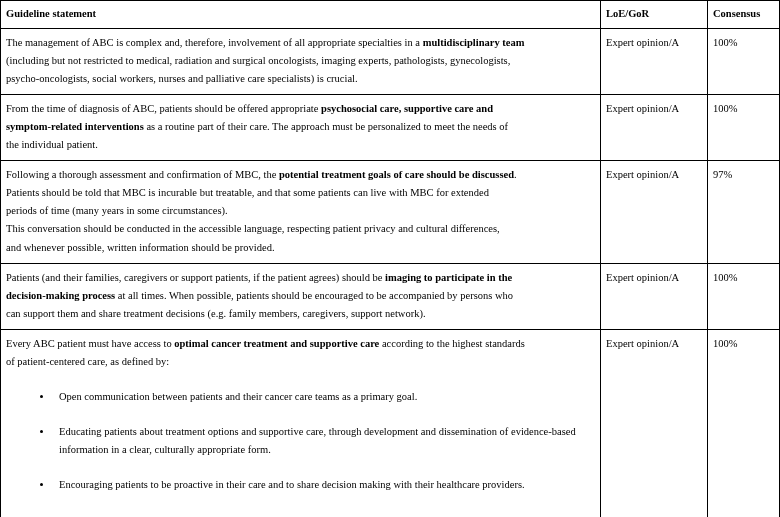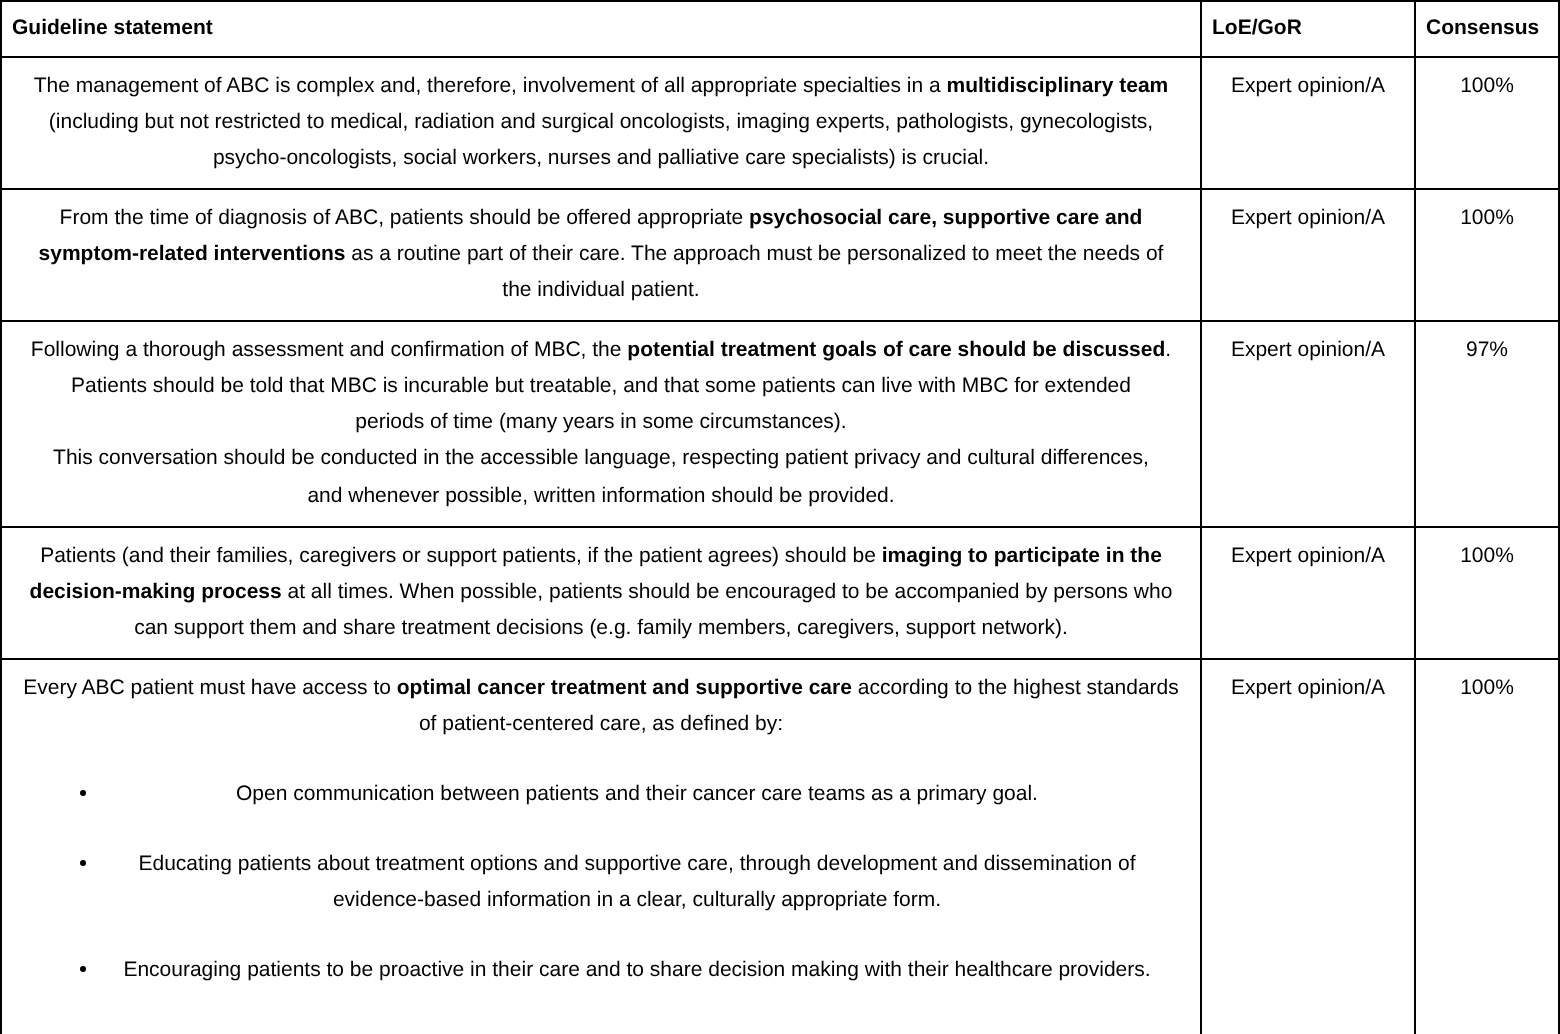--- a/index.html
+++ b/index.html
@@ -13,34 +13,34 @@
     font-family: "Liberation Sans", sans-serif;
     font-size: 10.5px;
     color: #000000;
     overflow: hidden;
   }
   .page {
     width: 704px;
     height: 517px;
     box-sizing: border-box;
     position: relative;
+    font-family: Liberation Serif, serif;
   }
   table.guideline-table {
     border-collapse: collapse;
     width: 779px;
     table-layout: fixed;
   }
   table.guideline-table th,
   table.guideline-table td {
     border: 1px solid #000000;
     vertical-align: top;
     padding: 5px 5px 6px 5px;
     line-height: 1.72;
     font-size: 10.5px;
-    text-align: center;
   }
   table.guideline-table th {
     font-weight: bold;
     text-align: left;
     padding-top: 4px;
     padding-bottom: 5px;
   }
   col.c-statement { width: 600px; }
   col.c-loe { width: 107px; }
   col.c-consensus { width: 72px; }

